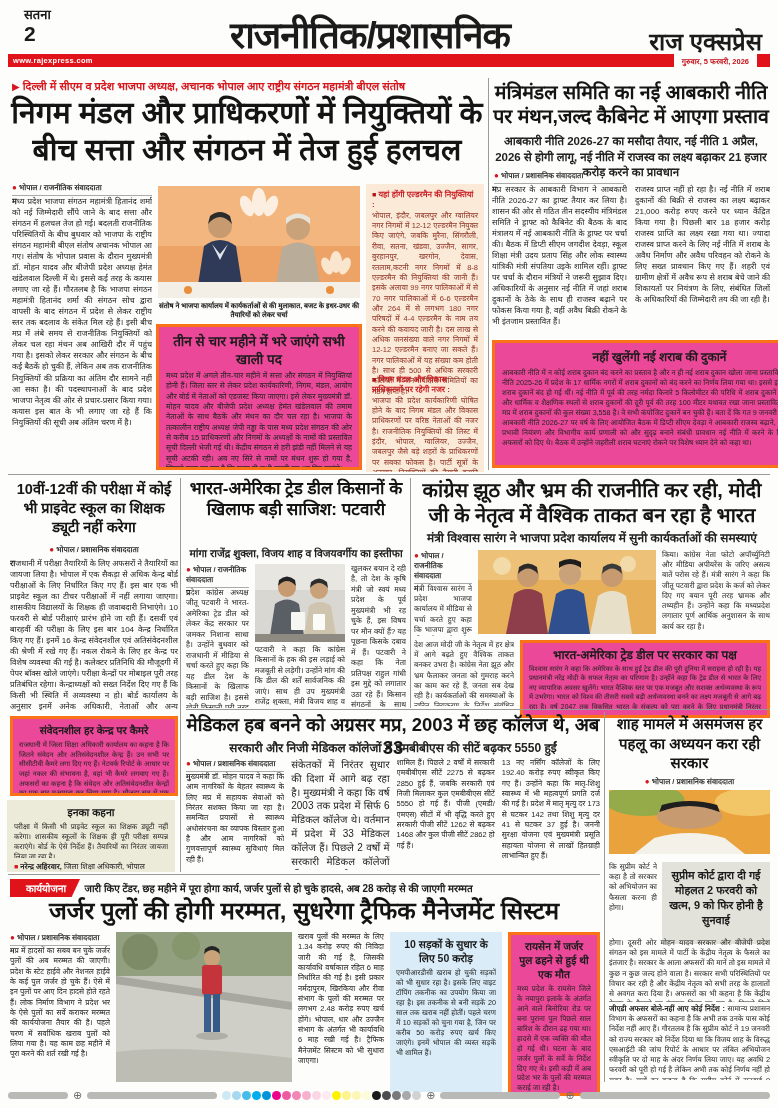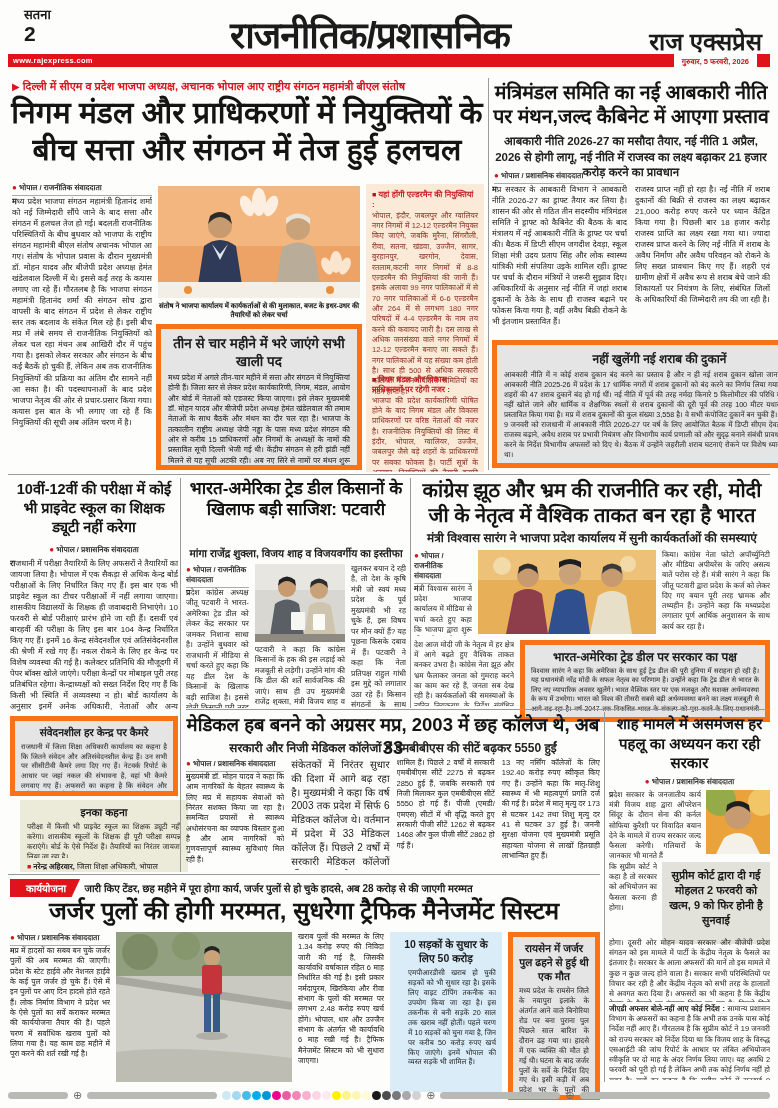--- a/index.html
+++ b/index.html
@@ -30,21 +30,21 @@
   .bodytext{font-size:8px;line-height:1.38;text-align:justify;color:#232323;overflow:hidden;margin:0;}
   .bodytext.first::first-letter{font-weight:bold;}
   .caption{font-size:7px;font-weight:bold;text-align:center;line-height:1.25;color:#111;}
   .cols{display:flex;gap:8px;}
   .cols>div{flex:1;overflow:hidden;}
   
   .sidebox{background:#fcead8;padding:6px 6px;overflow:hidden;}
   .sidebox .bt{font-size:8px;font-weight:bold;color:#c81f25;line-height:1.3;}
   .sidebox .bb{font-size:7.5px;color:#8a3324;line-height:1.38;text-align:justify;margin:0 0 6px;}
   .sidebox .sq{color:#b31217;font-size:7px;}
-  .boxed{border:5px solid #f97316;background:#e5e5e5;padding:5px 7px;overflow:hidden;}
+  .boxed{border:3px solid #f97316;background:#ec4899;padding:5px 7px;overflow:hidden;}
   .boxhead-lg{font-size:13.5px;font-weight:bold;text-align:center;margin:0 0 3px;}
   .boxhead-md{font-size:12px;font-weight:bold;text-align:center;margin:0 0 3px;}
   .boxhead-sm{font-size:10.5px;font-weight:bold;text-align:center;margin:0 0 3px;}
   .quotebox{background:#ecead9;padding:5px 7px;overflow:hidden;}
   .attr{font-size:7.5px;color:#222;text-align:left;margin-top:3px;}
   .attr .sq{color:#d6171e;font-size:7px;}
   .highlightbox{background:#e2e2da;padding:6px 6px;font-size:11px;font-weight:bold;
                 text-align:center;line-height:1.35;overflow:hidden;}
   .bluebox{background:#d9ecf8;padding:5px 6px;overflow:hidden;}
   .kicklabel{display:inline-block;background:#e0131b;color:#fff;font-weight:bold;font-size:10px;
@@ -152,21 +152,21 @@
   <div class="abs h-sm" style="left:8px;top:480px;width:172px;">10वीं-12वीं की परीक्षा में कोई भी प्राइवेट स्कूल का शिक्षक ड्यूटी नहीं करेगा</div>
   <div class="abs byline" style="left:10px;top:544px;width:168px;text-align:center;border-bottom:none;">
     <span class="dot">●</span>
     <span>भोपाल / प्रशासनिक संवाददाता</span>
   </div>
   <p class="abs bodytext first" style="left:10px;top:558px;width:168px;height:154px;">राजधानी में परीक्षा तैयारियों के लिए अफसरों ने तैयारियों का जायजा लिया है। भोपाल में एक सैकड़ा से अधिक केन्द्र बोर्ड परीक्षाओं के लिए निर्धारित किए गए हैं। इस बार एक भी प्राइवेट स्कूल का टीचर परीक्षाओं में नहीं लगाया जाएगा। शासकीय विद्यालयों के शिक्षक ही जवाबदारी निभाएंगे। 10 फरवरी से बोर्ड परीक्षाएं प्रारंभ होने जा रही हैं। दसवीं एवं बारहवीं की परीक्षा के लिए इस बार 104 केन्द्र निर्धारित किए गए हैं। इनमें 16 केन्द्र संवेदनशील एवं अतिसंवेदनशील की श्रेणी में रखे गए हैं। नकल रोकने के लिए हर केन्द्र पर विशेष व्यवस्था की गई है। कलेक्टर प्रतिनिधि की मौजूदगी में पेपर बॉक्स खोले जाएंगे। परीक्षा केन्द्रों पर मोबाइल पूरी तरह प्रतिबंधित रहेगा। केन्द्राध्यक्षों को सख्त निर्देश दिए गए हैं कि किसी भी स्थिति में अव्यवस्था न हो। बोर्ड कार्यालय के अनुसार इनमें अनेक अधिकारी, नेताओं और अन्य पदाधिकारियों की शिक्षक पत्नियां एवं परिवारों के अन्य सदस्य हैं।</p>
   <div class="abs boxed" style="left:10px;top:716px;width:168px;height:80px;padding:4px 6px;">
     <div class="boxhead-sm">संवेदनशील हर केन्द्र पर कैमरे</div>
     <p class="bodytext" style="font-size:7px;height:56px;">राजधानी में जिला शिक्षा अधिकारी कार्यालय का कहना है कि जितने संवेदन और अतिसंवेदनशील केन्द्र हैं। उन सभी पर सीसीटीवी कैमरे लगा दिए गए हैं। नेटवर्क रिपोर्ट के आधार पर जहां नकल की संभावना है, वहां भी कैमरे लगवाए गए हैं। अफसरों का कहना है कि संवेदन और अतिसंवेदनशील केन्द्रों का एक बार मुआयना कर लिया गया है। मौजूदा सत्र में एक बार और वहां का अवलोकन किया जाएगा।</p>
   </div>
-  <div class="abs quotebox" style="left:20px;top:800px;width:168px;height:72px;">
+  <div class="abs quotebox" style="left:7px;top:800px;width:168px;height:72px;">
     <div class="boxhead-sm">इनका कहना</div>
     <p class="bodytext" style="font-size:7.2px;height:36px;">परीक्षा में किसी भी प्राइवेट स्कूल का शिक्षक ड्यूटी नहीं करेगा। शासकीय स्कूलों के शिक्षक ही पूरी परीक्षा सम्पन्न कराएंगे। बोर्ड के ऐसे निर्देश हैं। तैयारियों का निरंतर जायजा लिया जा रहा है।</p>
     <div class="attr">
       <span class="sq">■</span>
       <b>नरेन्द्र अहिरवार,</b><span> जिला शिक्षा अधिकारी, भोपाल</span>
     </div>
   </div>
 
   <div class="abs h-md" style="left:186px;top:478px;width:220px;">भारत-अमेरिका ट्रेड डील किसानों के खिलाफ बड़ी साजिश: पटवारी</div>
   <div class="abs subhead" style="left:186px;top:546px;width:220px;font-size:10.5px;">मांगा राजेंद्र शुक्ला, विजय शाह व विजयवर्गीय का इस्तीफा</div>
@@ -267,21 +267,20 @@
       </div>
   </div>
 
   <div class="abs rule" style="left:604px;top:712px;width:1px;height:370px;"></div>
   <div class="abs h-sm" style="left:609px;top:714px;width:161px;font-size:15px;">शाह मामले में असमंजस हर पहलू का अध्ययन करा रही सरकार</div>
   <div class="abs byline" style="left:611px;top:776px;width:157px;text-align:center;border-bottom:none;">
     <span class="dot">●</span>
     <span>भोपाल / प्रशासनिक संवाददाता</span>
   </div>
   <div class="abs" style="left:609px;top:790px;width:161px;height:68px;display:flex;gap:5px;">
-    <p class="bodytext first" style="width:92px;height:68px;font-size:7.4px;">प्रदेश सरकार के जनजातीय कार्य मंत्री विजय शाह द्वारा ऑपरेशन सिंदूर के दौरान सेना की कर्नल सोफिया कुरैशी पर विवादित बयान देने के मामले में राज्य सरकार जल्द फैसला करेगी। गलियारों के जानकार भी मानते हैं</p>
     <div class="photo" style="flex:1;height:64px;">
       <svg viewBox="0 0 64 64" preserveAspectRatio="none">
         <rect width="64" height="64" fill="#e9a23c"></rect>
         <circle cx="14" cy="10" r="16" fill="#7fae4e" opacity="0.8"></circle>
         <circle cx="56" cy="12" r="14" fill="#f3c96b" opacity="0.9"></circle>
         <circle cx="32" cy="26" r="13" fill="#c79a6f"></circle>
         <path d="M20 22 q12 -12 24 0 l-1 -7 q-11 -8 -22 0 z" fill="#1f1f1f"></path>
         <path d="M10 64 L18 48 q14 -10 28 0 L54 64 Z" fill="#f4f1e8"></path>
       </svg>
     </div>
@@ -322,21 +321,21 @@
         <rect x="97" y="62" width="7" height="38" fill="#355a88"></rect>
         <ellipse cx="96" cy="104" rx="16" ry="4" fill="#9a9a92" opacity="0.6"></ellipse>
         <path d="M0 120 q60 -8 176 6 L176 150 L0 150 Z" fill="#bdbdb4"></path>
       </svg>
     </div>
     <div style="width:86px;overflow:hidden;">
       <p class="bodytext" style="height:150px;font-size:7.5px;">खराब पुलों की मरम्मत के लिए 1.34 करोड़ रुपए की निविदा जारी की गई है, जिसकी कार्यावधि वर्षाकाल रहित 6 माह निर्धारित की गई है। इसी प्रकार नर्मदापुरम, खिरकिया और रीवा संभाग के पुलों की मरम्मत पर लगभग 2.48 करोड़ रुपए खर्च होंगे। भोपाल, धार और उज्जैन संभाग के अंतर्गत भी कार्यावधि 6 माह रखी गई है। ट्रैफिक मैनेजमेंट सिस्टम को भी सुधारा जाएगा।</p>
     </div>
     <div class="bluebox" style="width:100px;height:150px;flex:0 0 auto;">
       <div class="boxhead-sm">10 सड़कों के सुधार के लिए 50 करोड़</div>
-      <p class="bodytext" style="font-size:7.2px;height:110px;margin-left:12px;">एमपीआरडीसी खराब हो चुकी सड़कों को भी सुधार रहा है। इसके लिए वाइट टॉपिंग तकनीक का उपयोग किया जा रहा है। इस तकनीक से बनी सड़कें 20 साल तक खराब नहीं होतीं। पहले चरण में 10 सड़कों को चुना गया है, जिन पर करीब 50 करोड़ रुपए खर्च किए जाएंगे। इनमें भोपाल की व्यस्त सड़कें भी शामिल हैं।</p>
+      <p class="bodytext" style="font-size:7.2px;height:110px;">एमपीआरडीसी खराब हो चुकी सड़कों को भी सुधार रहा है। इसके लिए वाइट टॉपिंग तकनीक का उपयोग किया जा रहा है। इस तकनीक से बनी सड़कें 20 साल तक खराब नहीं होतीं। पहले चरण में 10 सड़कों को चुना गया है, जिन पर करीब 50 करोड़ रुपए खर्च किए जाएंगे। इनमें भोपाल की व्यस्त सड़कें भी शामिल हैं।</p>
     </div>
     <div class="boxed" style="flex:1;height:150px;padding:4px 6px;">
       <div class="boxhead-sm">रायसेन में जर्जर पुल ढहने से हुई थी एक मौत</div>
       <p class="bodytext" style="font-size:7.2px;height:108px;">मध्य प्रदेश के रायसेन जिले के नयापुरा इलाके के अंतर्गत आने वाले बिनोरिया रोड पर बना पुराना पुल पिछले साल बारिश के दौरान ढह गया था। हादसे में एक व्यक्ति की मौत हो गई थी। घटना के बाद जर्जर पुलों के सर्वे के निर्देश दिए गए थे। इसी कड़ी में अब प्रदेश भर के पुलों की मरम्मत कराई जा रही है।</p>
     </div>
   </div>
 
   <div class="abs regstrip" style="left:8px;top:1090px;width:762px;">
     <span class="regbar" style="width:60px;"></span>
     <span class="regtarget">⊕</span>

